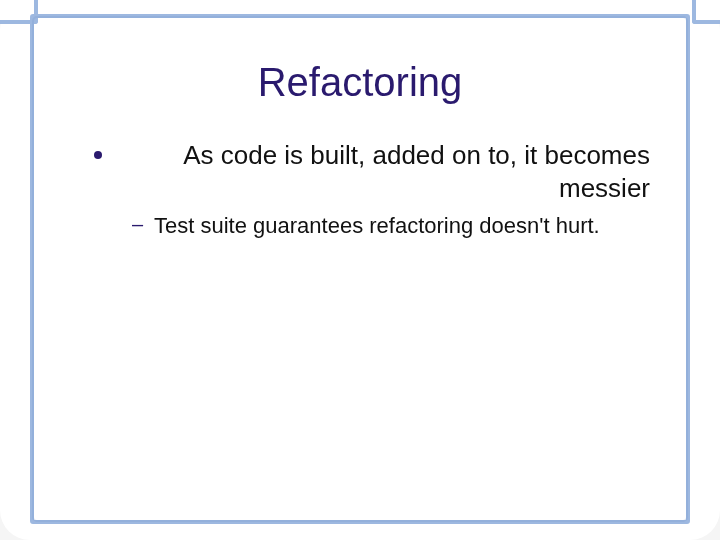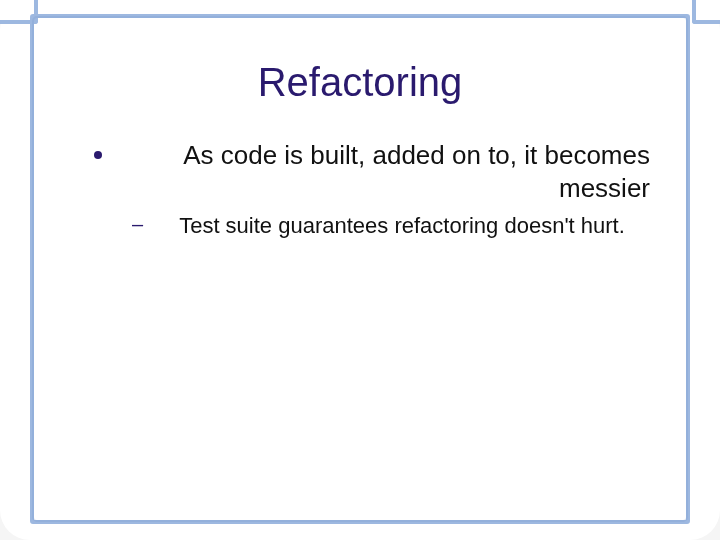--- a/index.html
+++ b/index.html
@@ -102,21 +102,20 @@
     list-style: none;
     padding-left: 58px;
     margin-top: 8px;
   }
   ul.sub > li {
     position: relative;
     padding-left: 26px;
     font-size: 22px;
     line-height: 1.25;
     color: #111;
-    text-align: center;
   }
   ul.sub > li::before {
     content: "–";
     position: absolute;
     left: 4px;
     top: 0;
     color: #2a1a6e;
     font-size: 20px;
   }
 </style>

